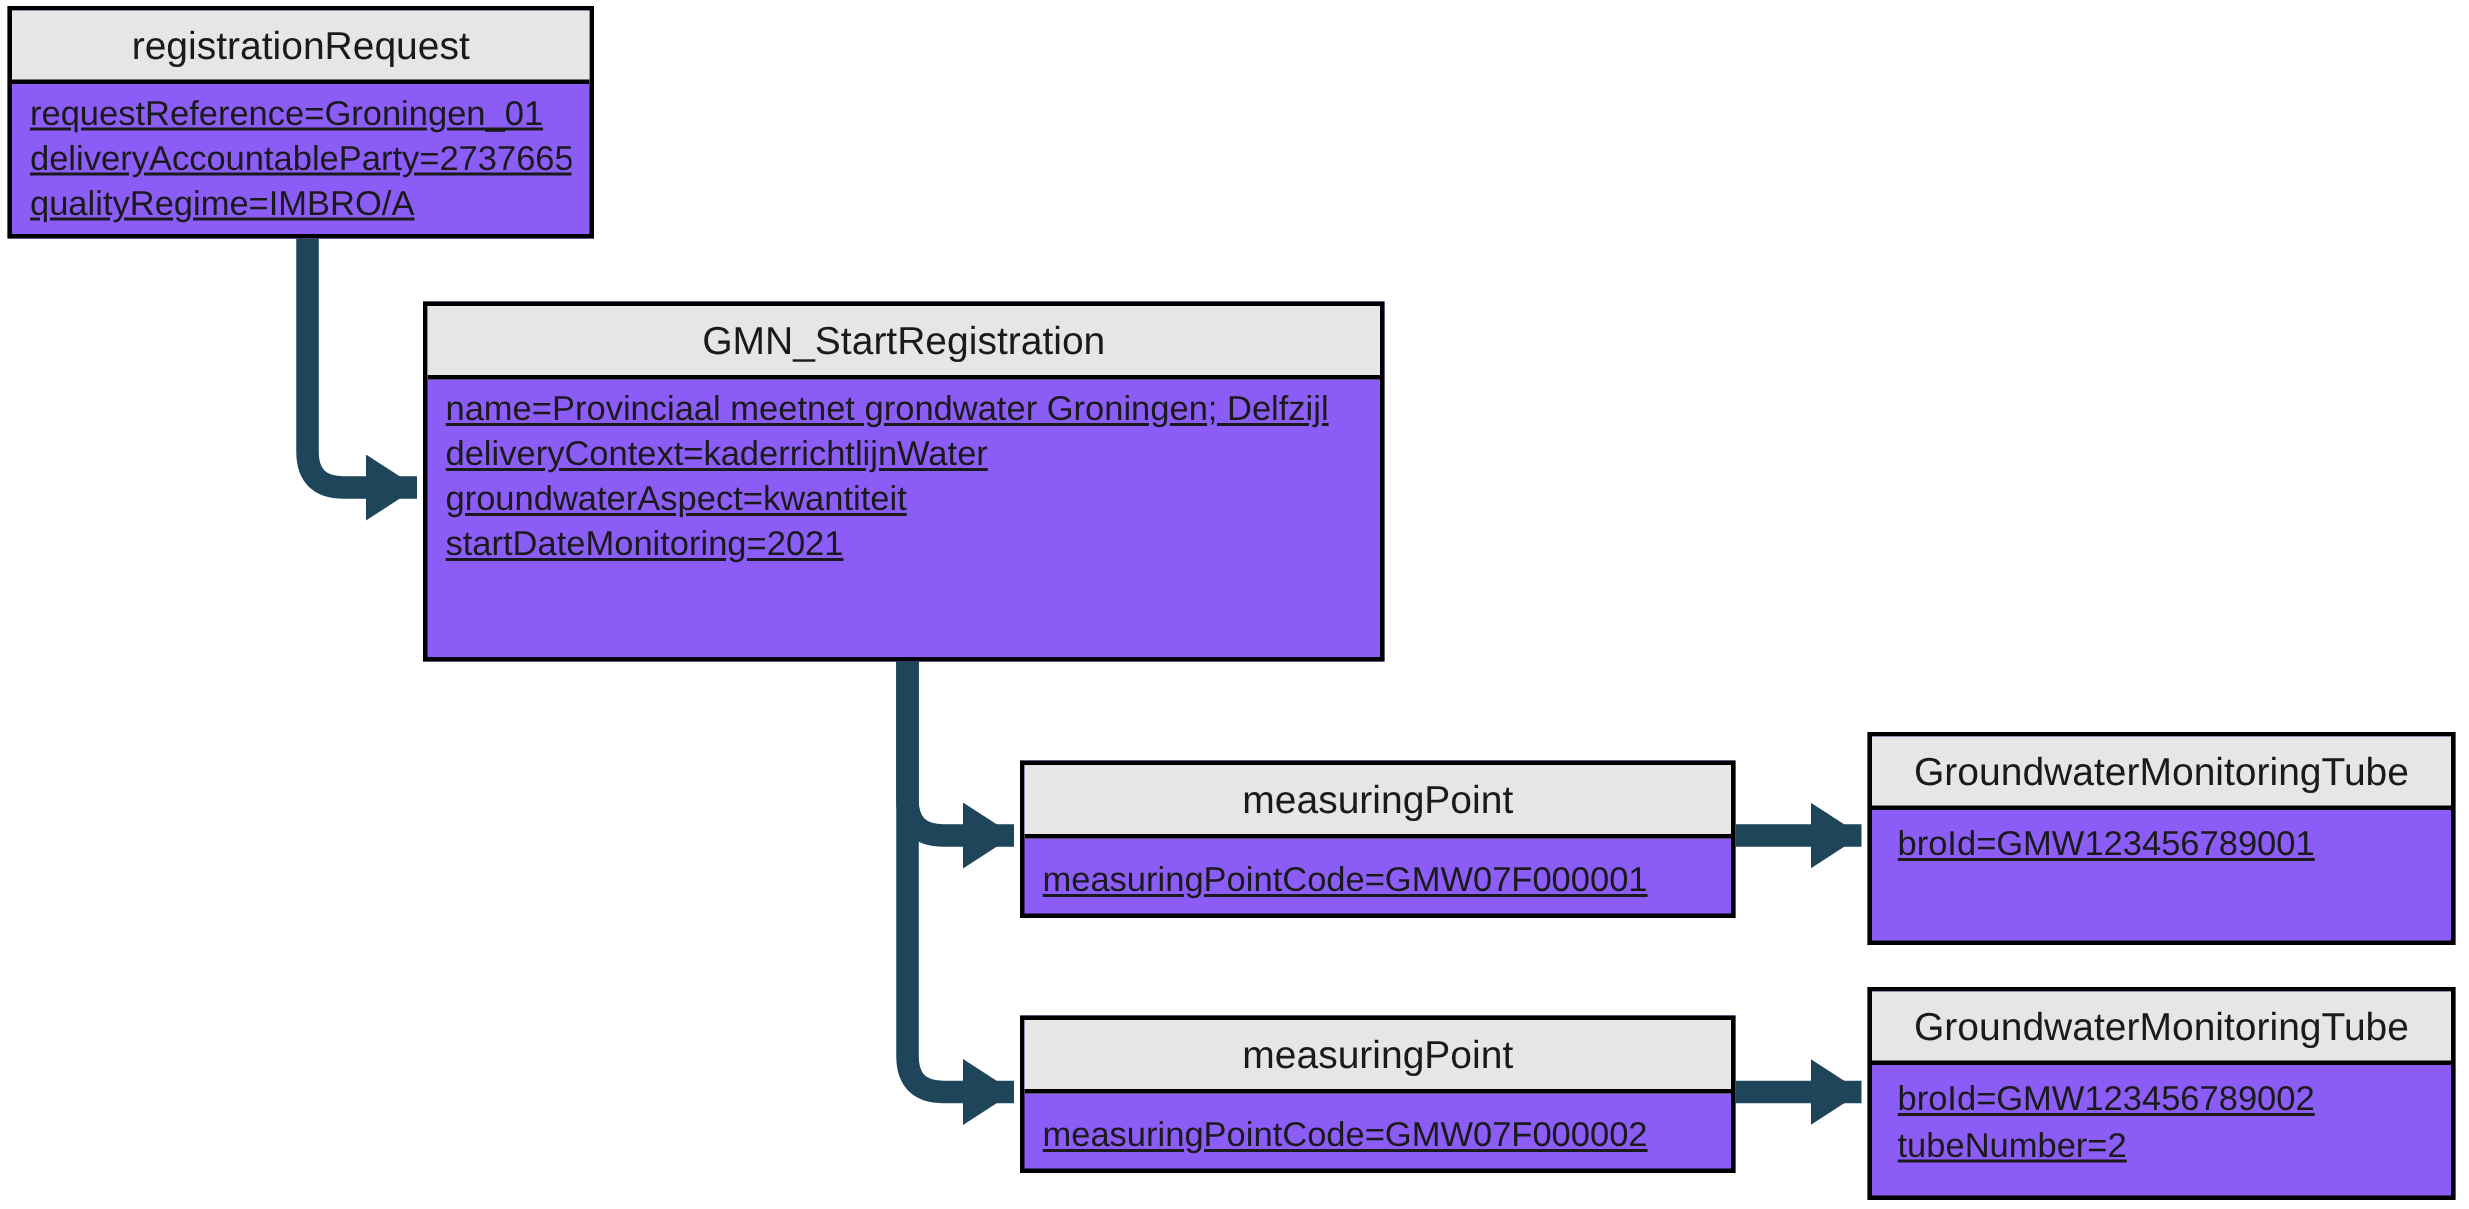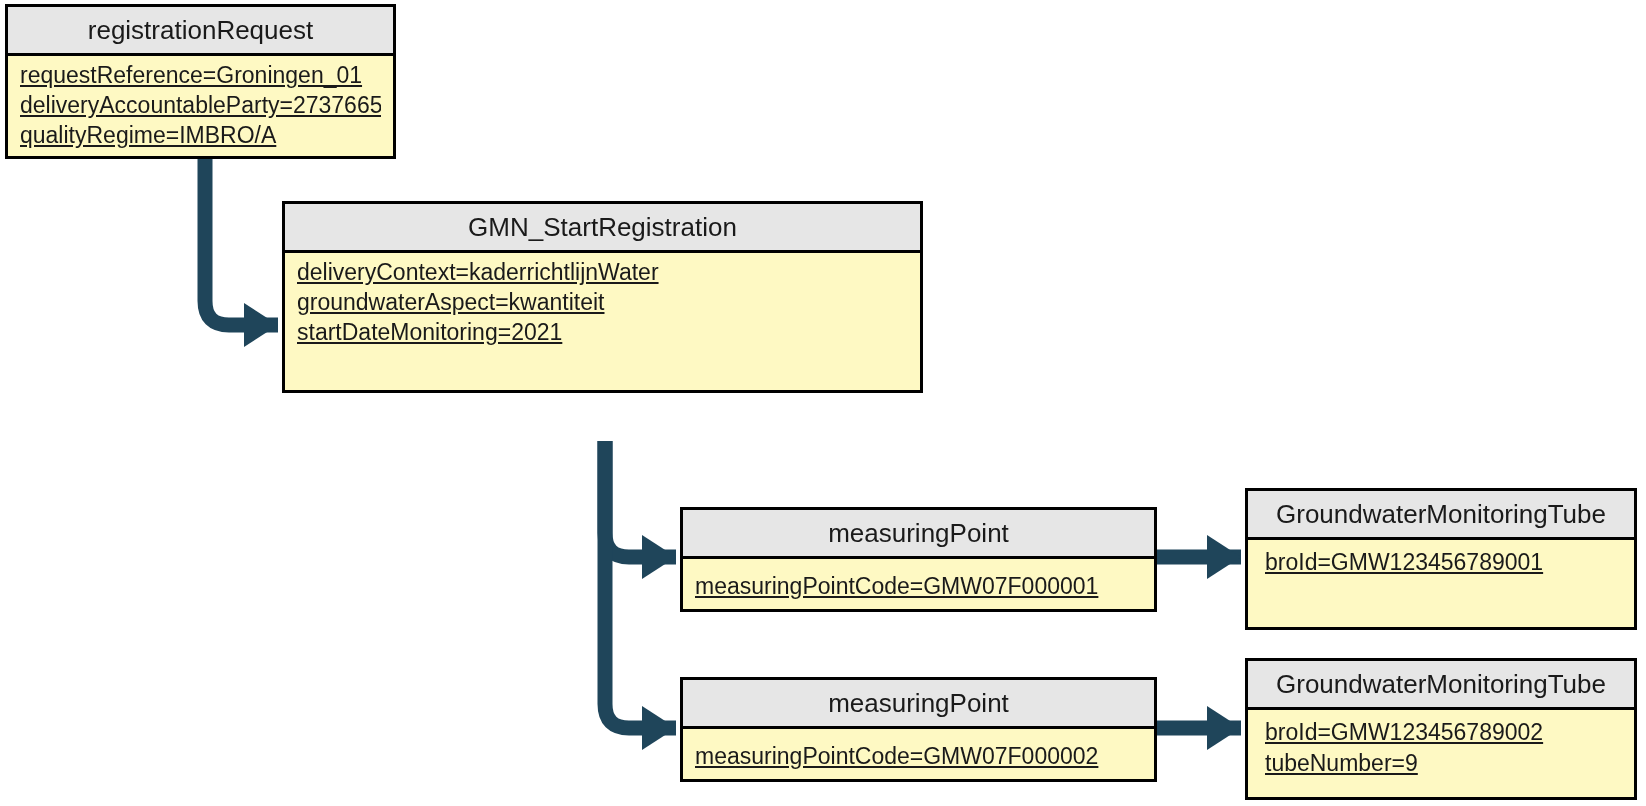--- a/index.html
+++ b/index.html
@@ -13,21 +13,21 @@
   }
   .arrows {
     position: absolute;
     left: 0; top: 0;
     width: 1646px; height: 806px;
     pointer-events: none;
   }
   .node {
     position: absolute;
     border: 3px solid #000000;
-    background: #fef9c3;
+    background: #8b5cf6;
     box-sizing: border-box;
   }
   .node-header {
     height: 46px;
     background: #E6E6E6;
     border-bottom: 3px solid #000000;
     display: flex;
     align-items: center;
     justify-content: center;
     font-size: 26px;
@@ -69,25 +69,26 @@
     <div class="node-header">
       <span>registrationRequest</span>
     </div>
     <div class="node-body">
       <div class="attr">requestReference=Groningen_01</div>
       <div class="attr">deliveryAccountableParty=27376655</div>
       <div class="attr">qualityRegime=IMBRO/A</div>
     </div>
   </div>
 
-  <div class="node" style="left:282px; top:201px; width:641px; height:192px;">
+  <div class="node" style="left:282px; top:201px; width:641px; height:240px;">
     <div class="node-header">
       <span>GMN_StartRegistration</span>
     </div>
     <div class="node-body">
+      <div class="attr">name=Provinciaal meetnet grondwater Groningen; Delfzijl</div>
       <div class="attr">deliveryContext=kaderrichtlijnWater</div>
       <div class="attr">groundwaterAspect=kwantiteit</div>
       <div class="attr">startDateMonitoring=2021</div>
     </div>
   </div>
 
   <div class="node" style="left:680px; top:507px; width:477px; height:105px;">
     <div class="node-header">
       <span>measuringPoint</span>
     </div>
@@ -113,17 +114,17 @@
       <div class="attr">measuringPointCode=GMW07F000002</div>
     </div>
   </div>
 
   <div class="node" style="left:1245px; top:658px; width:392px; height:142px;">
     <div class="node-header">
       <span>GroundwaterMonitoringTube</span>
     </div>
     <div class="node-body tube-body">
       <div class="attr">broId=GMW123456789002</div>
-      <div class="attr">tubeNumber=9</div>
+      <div class="attr">tubeNumber=2</div>
     </div>
   </div>
 
 </div>
 
 </body></html>

